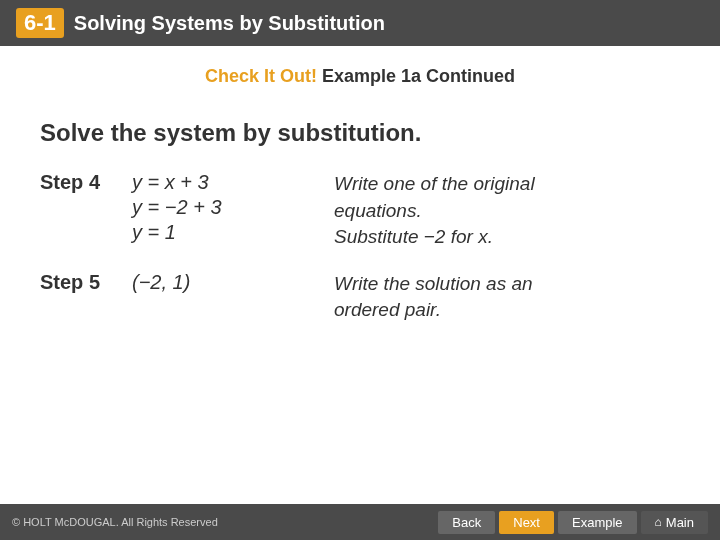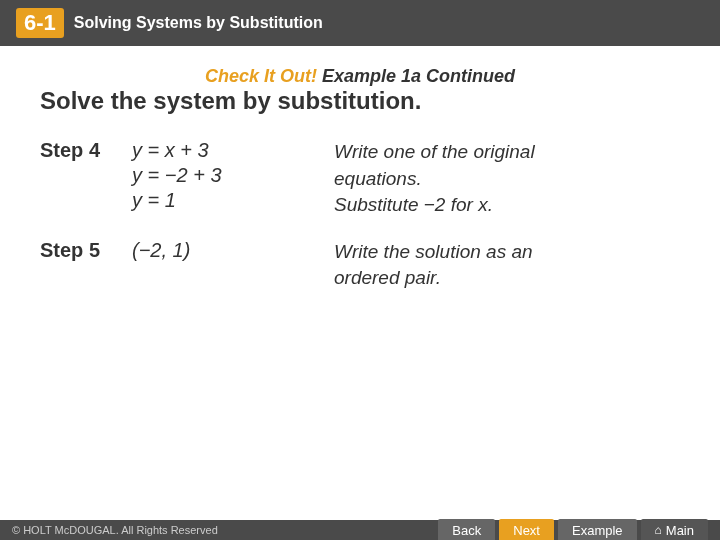--- a/index.html
+++ b/index.html
@@ -22,36 +22,35 @@
     }
     .header-badge {
       background: #e8a020;
       color: white;
       font-weight: bold;
       font-size: 22px;
       padding: 2px 8px;
       border-radius: 3px;
     }
     .header-title {
-      font-size: 16px;
+      font-size: 20px;
       font-weight: bold;
       color: white;
     }
 
     
     .content {
       padding: 20px 40px;
     }
 
     .subtitle {
       text-align: center;
       font-size: 18px;
       font-weight: bold;
-      margin-bottom: 0;
-      font-style: italic;
+      margin-bottom: 32px;
     }
     .subtitle .check-it-out {
       color: #e8a020;
     }
     .subtitle .rest {
       color: #333;
     }
 
     .intro-text {
       font-size: 24px;
@@ -99,21 +98,21 @@
       max-width: 220px;
       line-height: 1.4;
     }
 
     
     .footer {
       position: absolute;
       bottom: 0;
       left: 0;
       right: 0;
-      height: 20px;
+      height: 36px;
       background: #4a4a4a;
       display: flex;
       align-items: center;
       justify-content: space-between;
       padding: 0 12px;
     }
     .footer-left {
       color: #ccc;
       font-size: 11px;
     }

